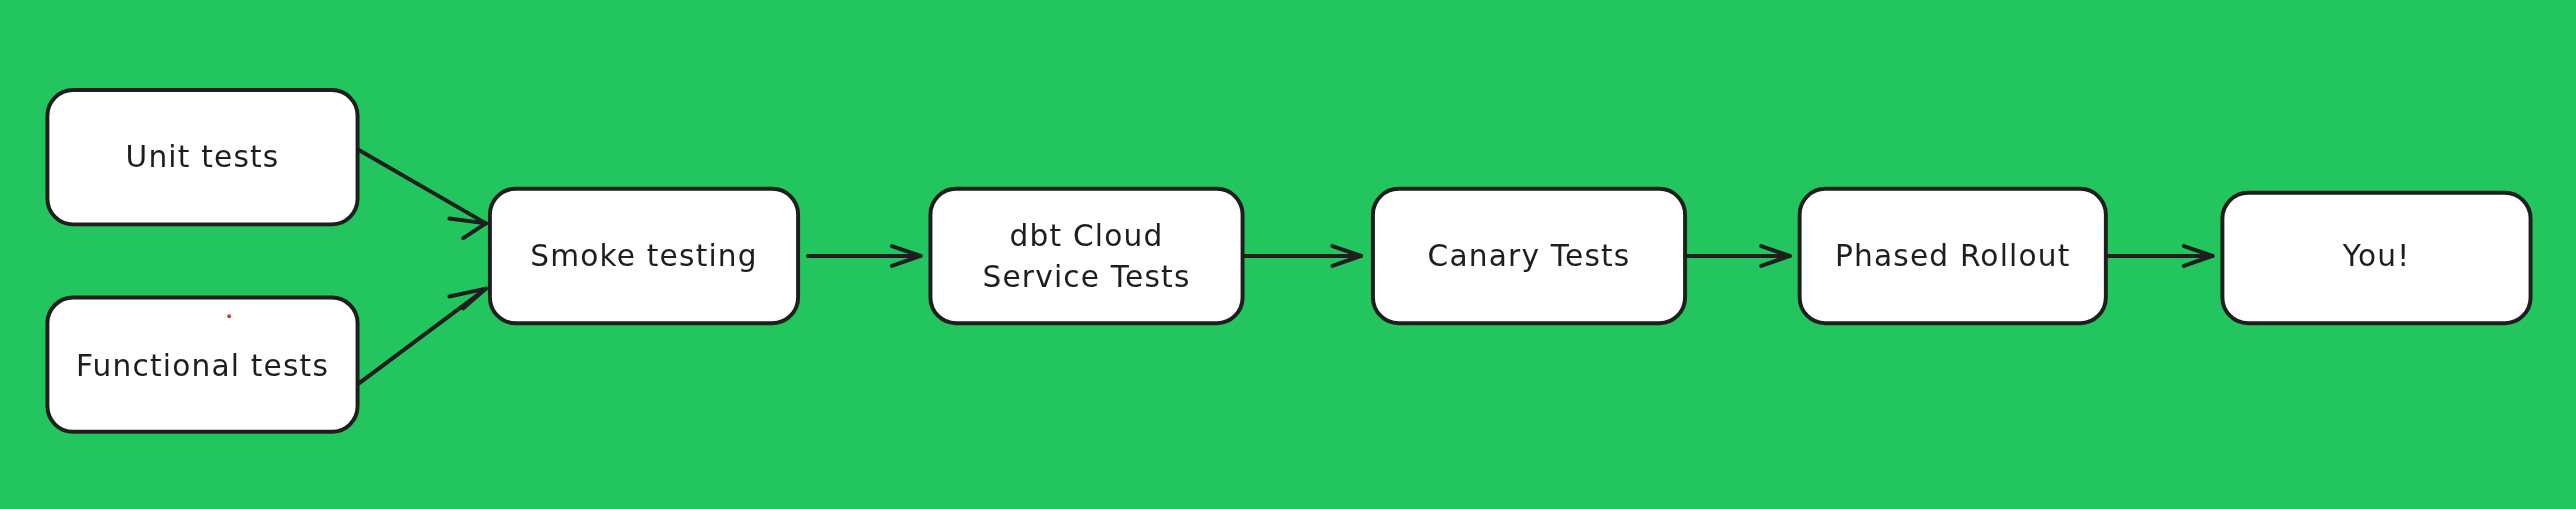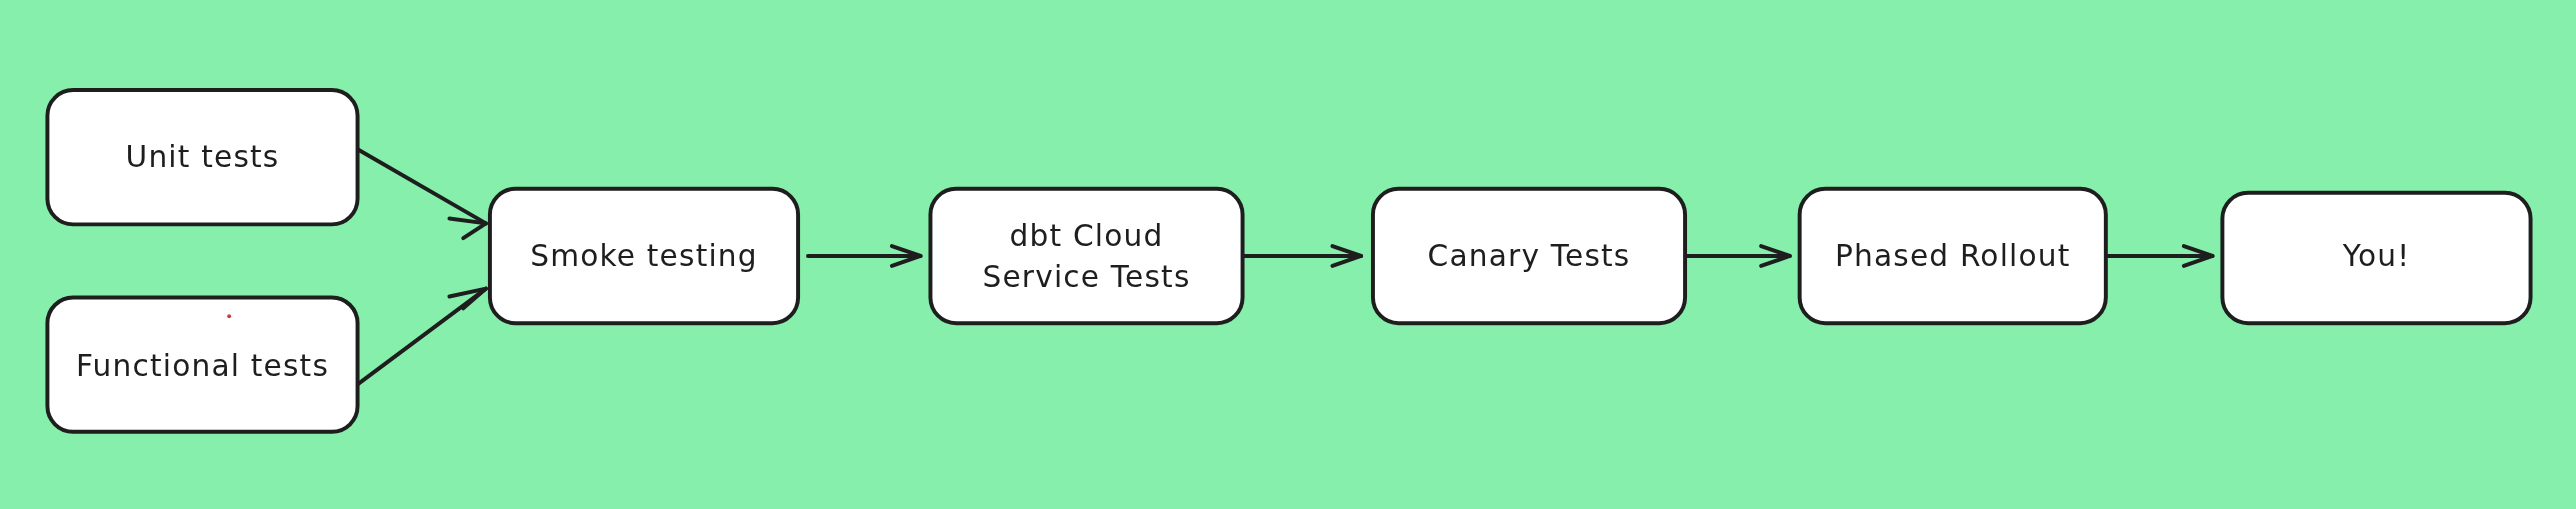--- a/index.html
+++ b/index.html
@@ -10,21 +10,21 @@
   body {
     width: 2576px;
     height: 510px;
     overflow: hidden;
     font-family: "DejaVu Sans", sans-serif;
   }
   #diagram-canvas {
     position: relative;
     width: 2576px;
     height: 510px;
-    background: #86efac;
+    background: #22c55e;
   }
   #diagram-svg {
     position: absolute;
     top: 0;
     left: 0;
     width: 2576px;
     height: 510px;
     display: block;
   }
   .node-box {

